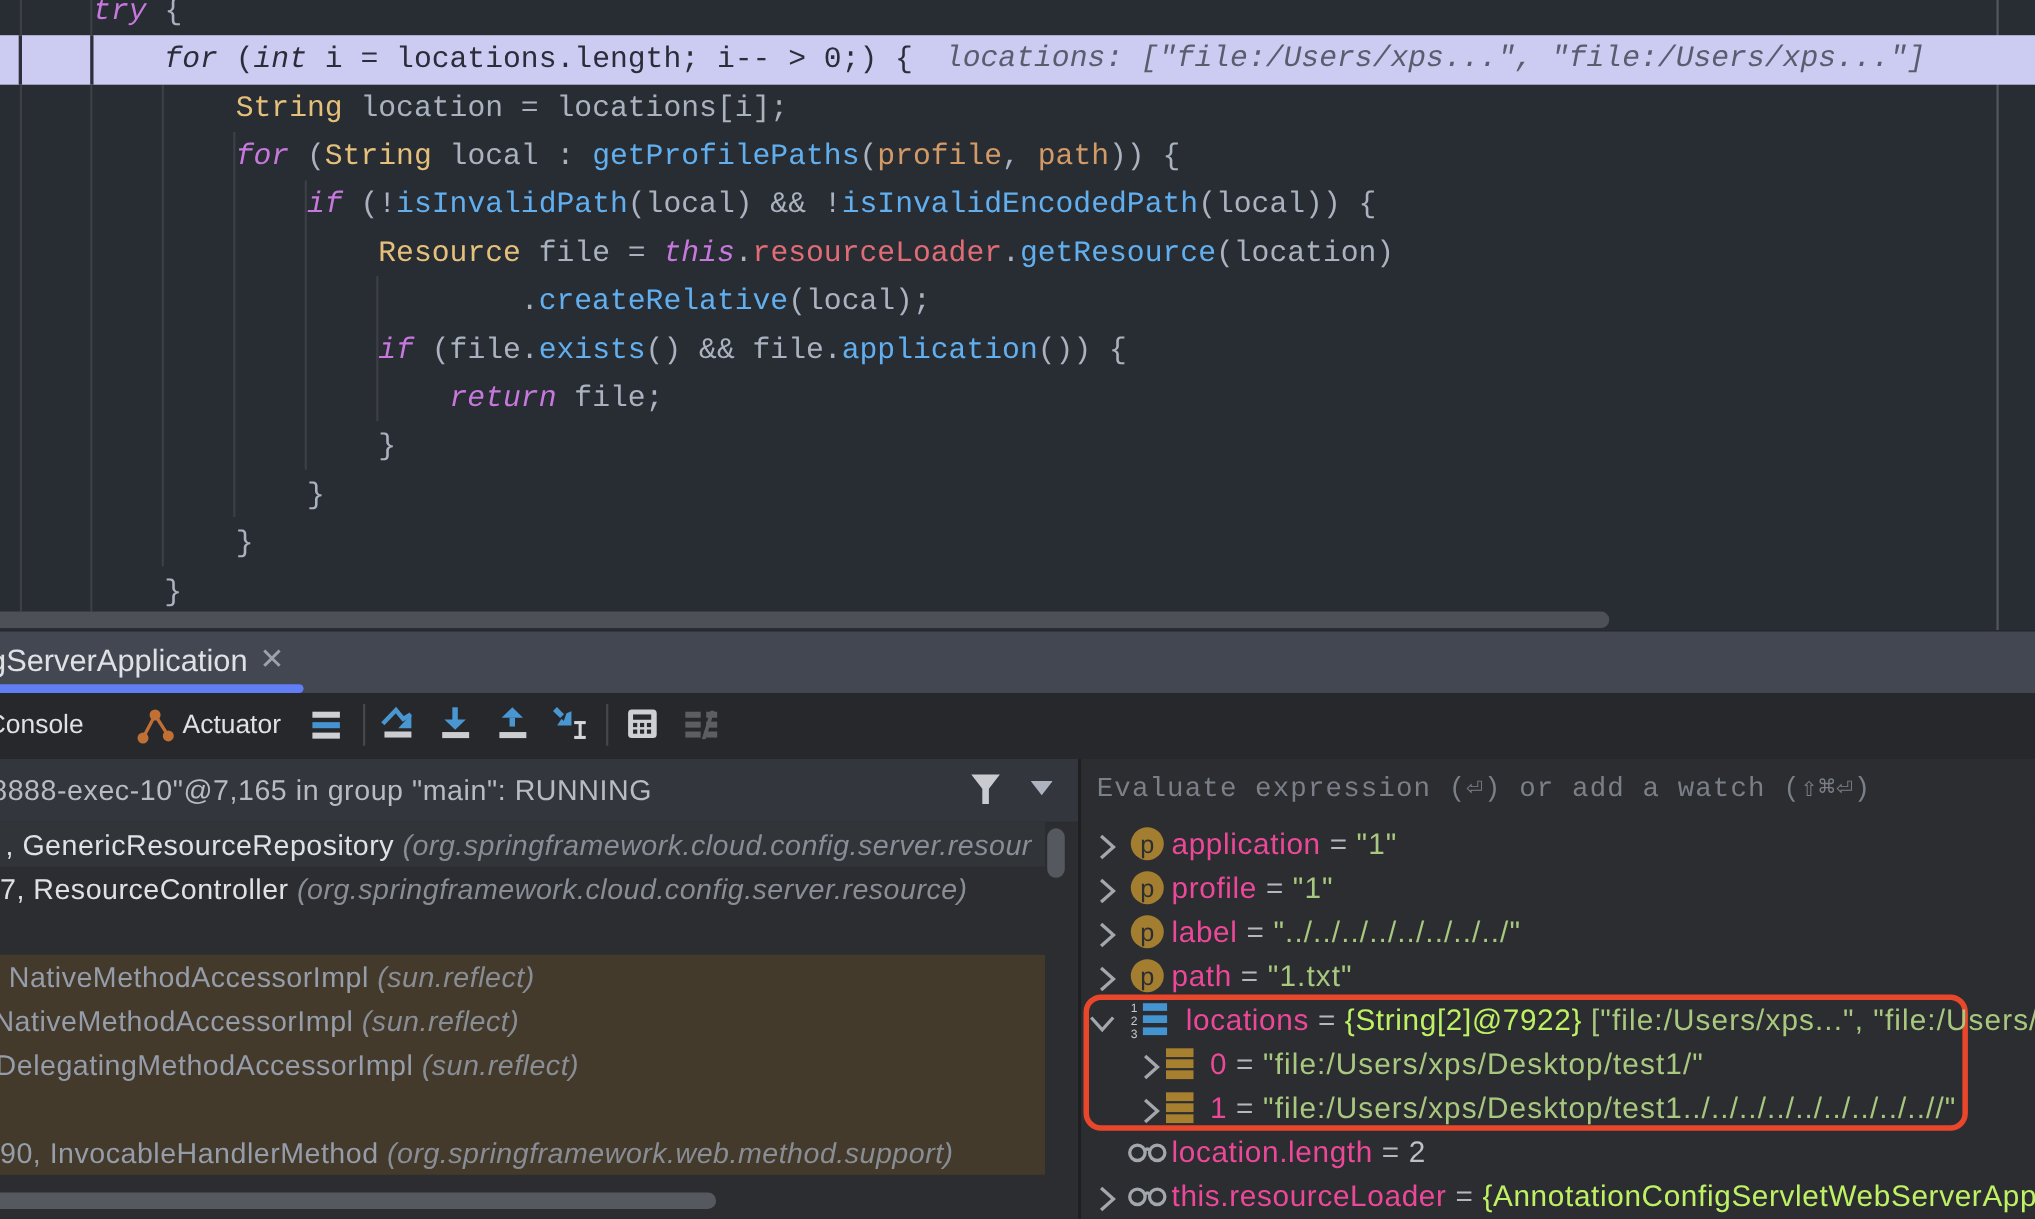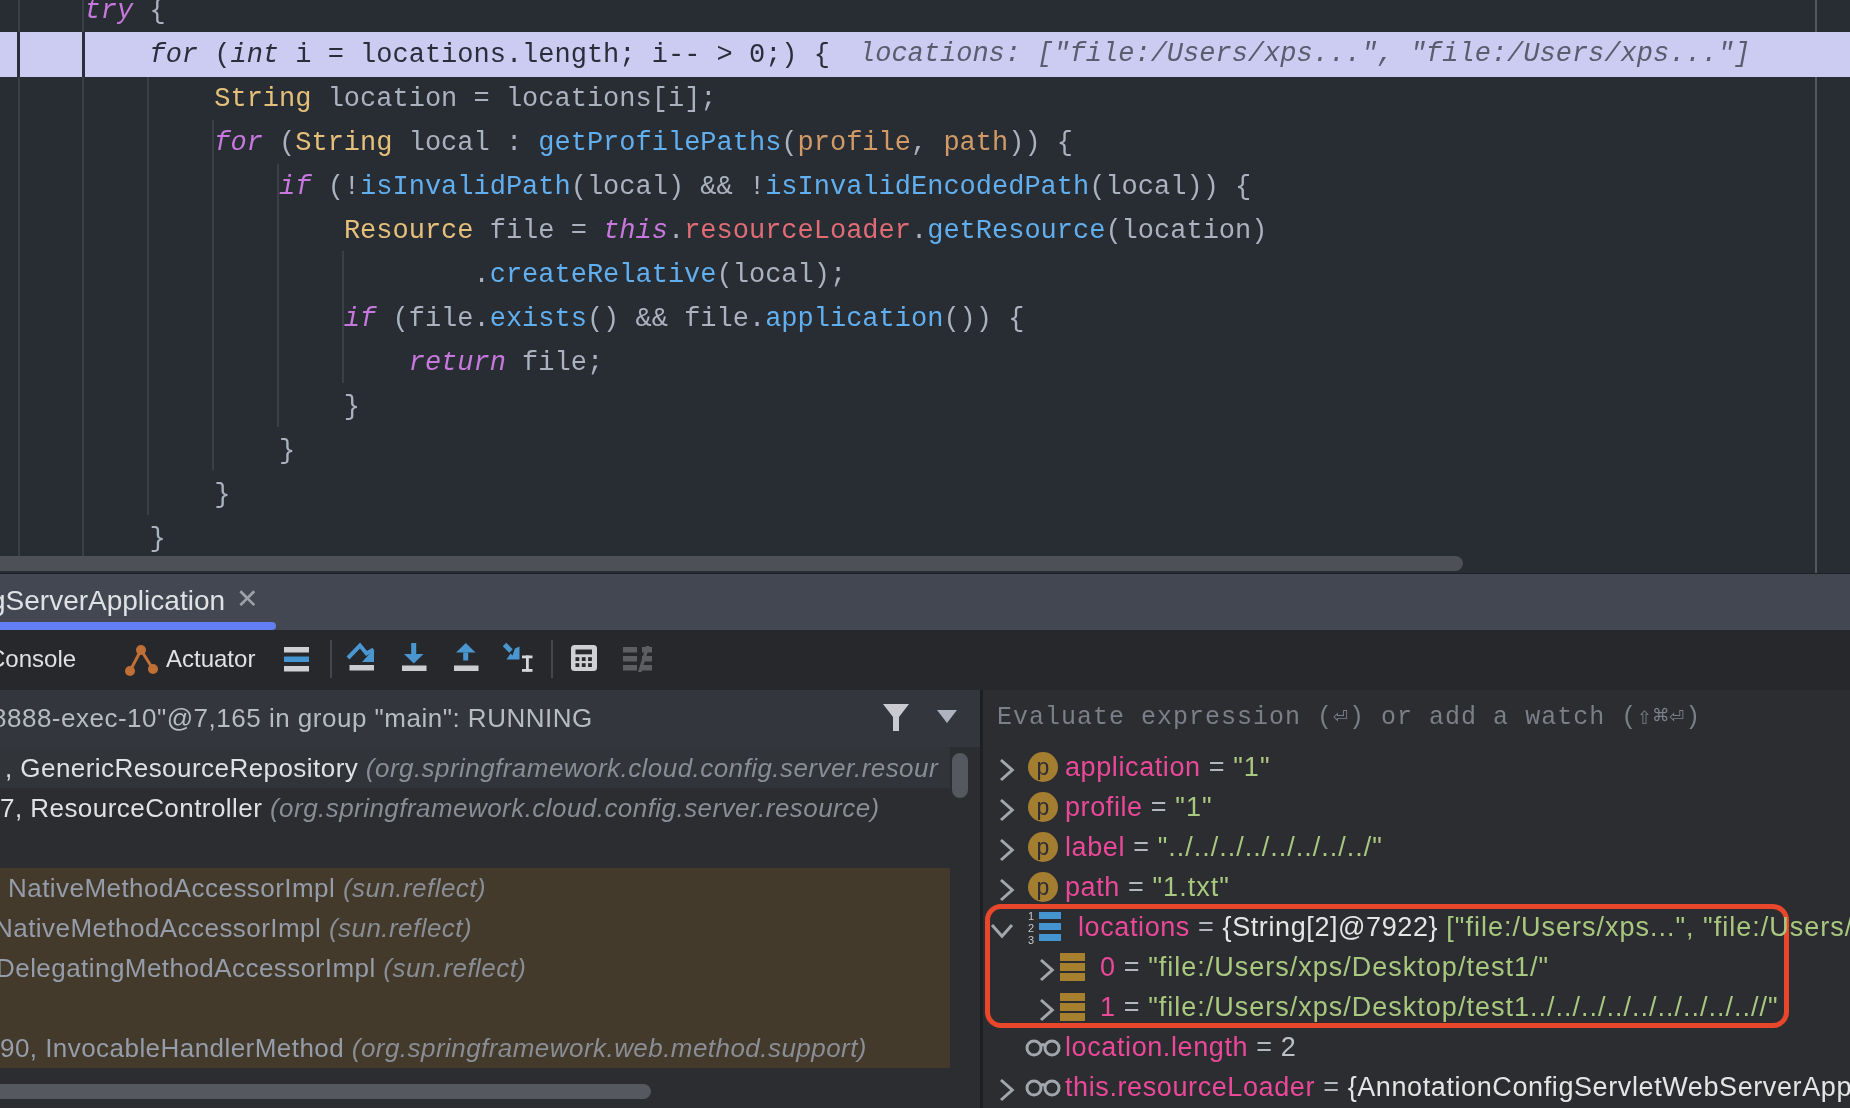--- a/index.html
+++ b/index.html
@@ -39,21 +39,21 @@
   #sel0{position:absolute;left:0;top:57px;width:950px;height:41px;background:#313439}
   #vsb-l{position:absolute;left:952px;top:63px;width:16px;height:45px;background:#55585e;border-radius:8px}
   #hsb-l{position:absolute;left:-10px;top:394px;width:661px;height:15px;background:#55585e;border-radius:8px}
   
   #rightpane{position:absolute;left:983px;top:0;width:867px;height:418px;background:#2b2d30;overflow:hidden}
   #evalrow{position:absolute;left:0;top:0;width:867px;height:56px;background:#2b2d30;font-family:"Liberation Mono",monospace;font-size:25px;letter-spacing:1px;color:#7b7f88;line-height:56px}
   .vrow{position:absolute;left:0;width:900px;height:40px;font-size:27px;letter-spacing:0.6px;line-height:40px;white-space:pre}
   .vn{color:#ec4899}
   .veq{color:#b3b7bf}
   .vs{color:#a9c87f;letter-spacing:1px}
-  .vg{color:#e5e5e5}
+  .vg{color:#bef264}
   .vw{color:#bcc0c7}
   #redbox{position:absolute;left:2px;top:214px;width:794px;height:114px;border:5px solid #e9472b;border-radius:16px}
   .chev{position:absolute;width:30px;height:30px}
 </style></head>
 <body>
 
 <div id="editor">
   <div class="guide" style="left:18px;top:0;height:556px"></div>
   <div class="guide" style="left:82px;top:0;height:556px"></div>
   <div class="guide" style="left:147px;top:77px;height:438px"></div>

